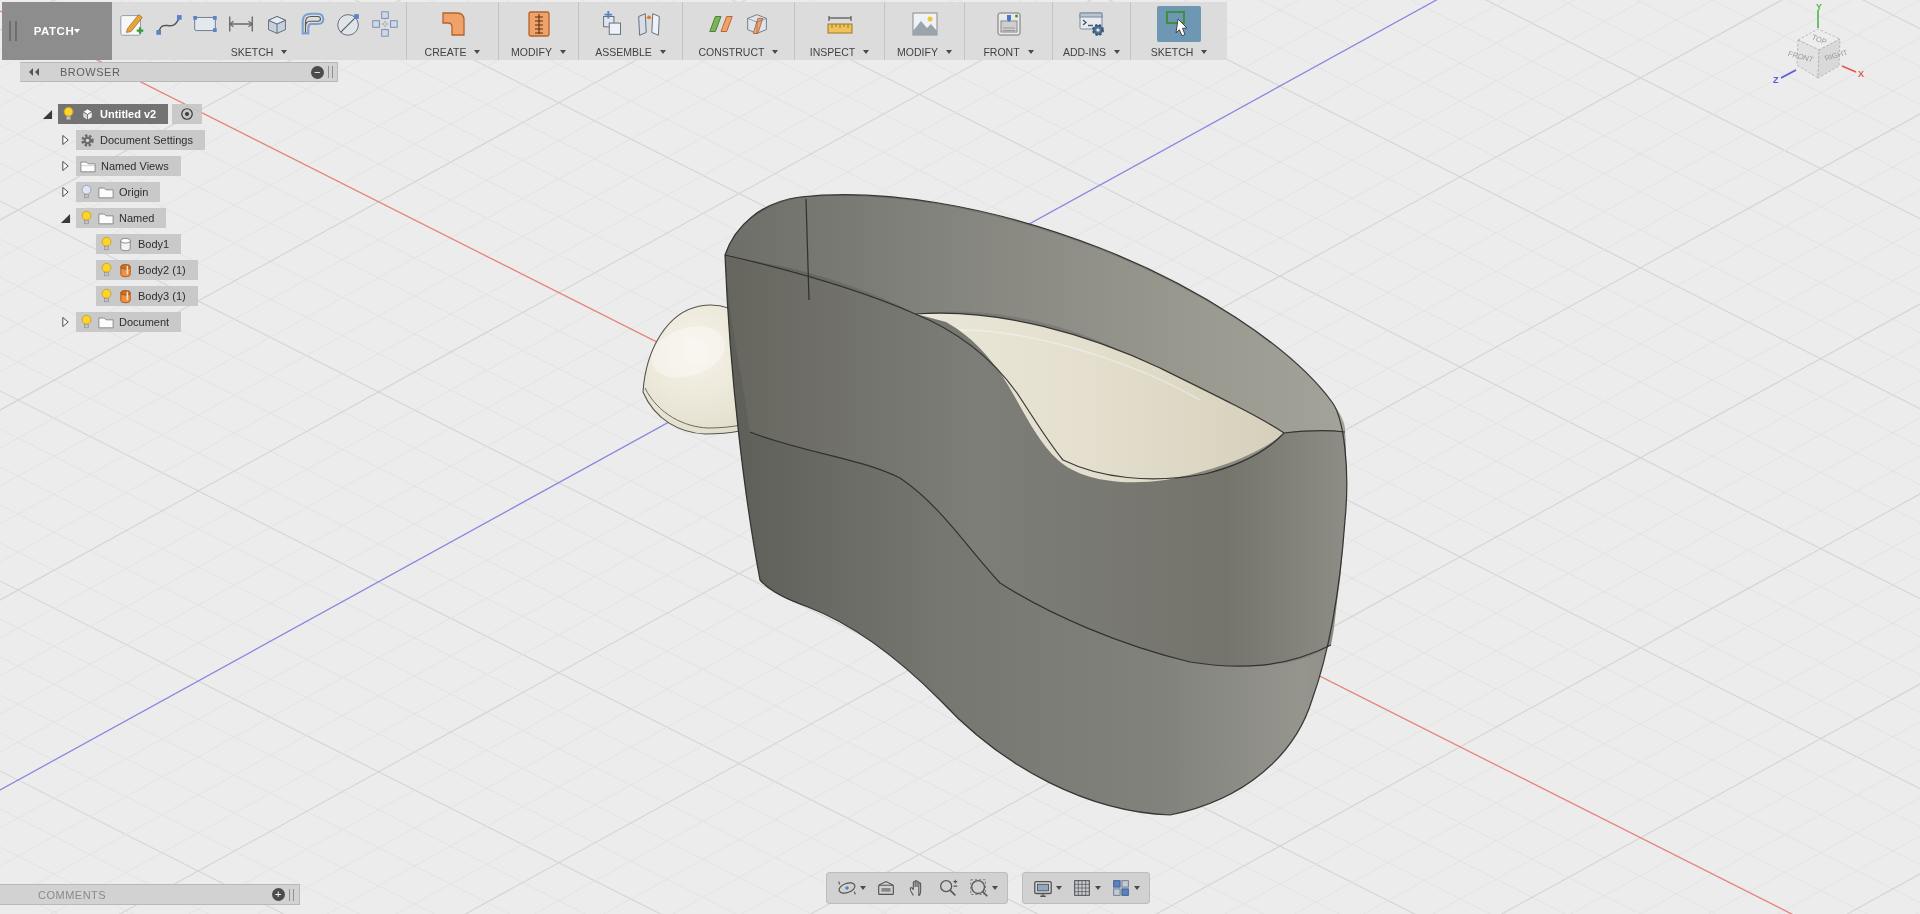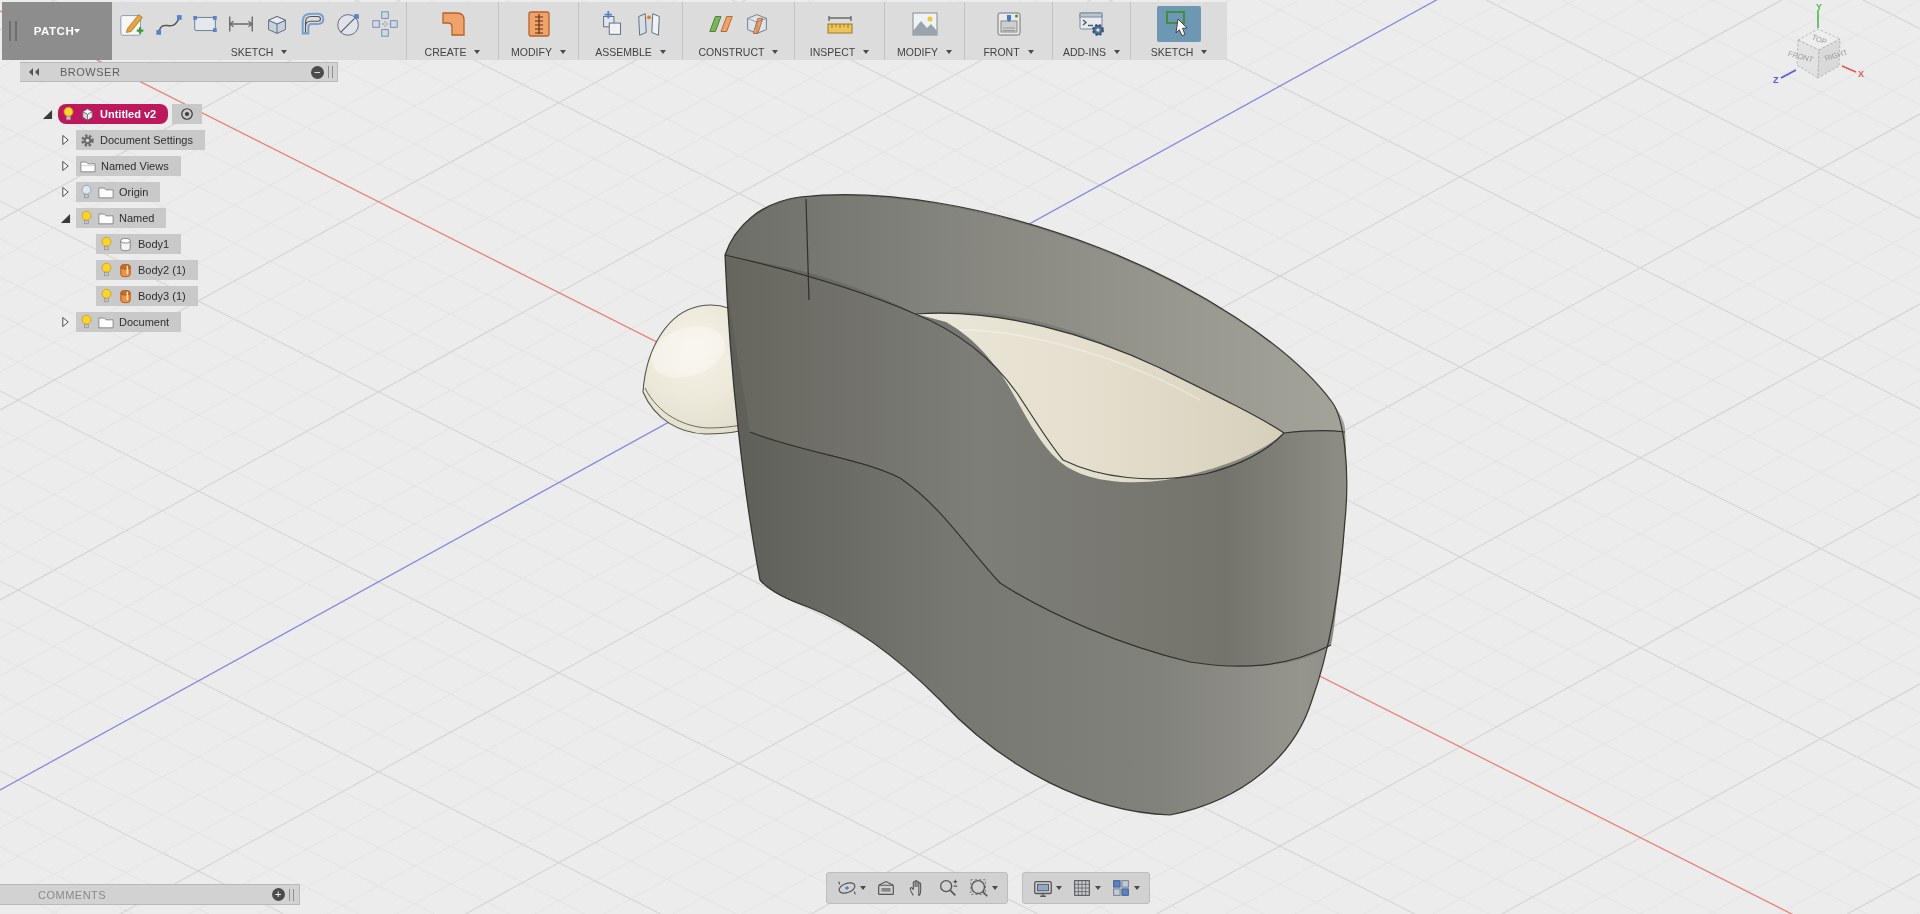--- a/index.html
+++ b/index.html
@@ -38,21 +38,21 @@
   .ph-left { margin-left:8px; display:flex; }
   .ph-right { margin-left:auto; display:flex; align-items:center; gap:4px; margin-right:4px; }
   .circle-ic { width:13px; height:13px; border-radius:50%; background:#4c4c4c; color:#fff;
     font-size:11px; line-height:11px; display:flex; align-items:center; justify-content:center;
     cursor:pointer; }
   .grip-v { width:5px; height:12px; border-left:1px solid #8f8f8f; border-right:1px solid #8f8f8f; }
   .tree { padding-top:22px; display:flex; flex-direction:column; gap:6px; }
   .trow { display:flex; align-items:center; height:20px; gap:4px; }
   .pill { display:flex; align-items:center; gap:5px; height:20px; padding:0 12px 0 4px;
     background:rgba(198,198,198,.92); cursor:pointer; }
-  .pill.dark { background:#be185d;border-radius:8px; }
+  .pill.dark { background:#737373; }
   .pill.dark .tlabel { color:#fff; font-weight:bold; }
   .tlabel { font-size:11px; color:#2e2e2e; white-space:nowrap; }
   .exp { width:14px; height:14px; display:flex; align-items:center; justify-content:center;
     cursor:pointer; }
   .radio-pill { display:flex; align-items:center; justify-content:center; width:30px; height:20px;
     background:rgba(198,198,198,.92); cursor:pointer; }
 
   
   .comments { position:absolute; left:0; top:884px; width:300px; height:21px; background:#d2d2d2;
     border:1px solid #b9b9b9; border-left:none; display:flex; align-items:center;

